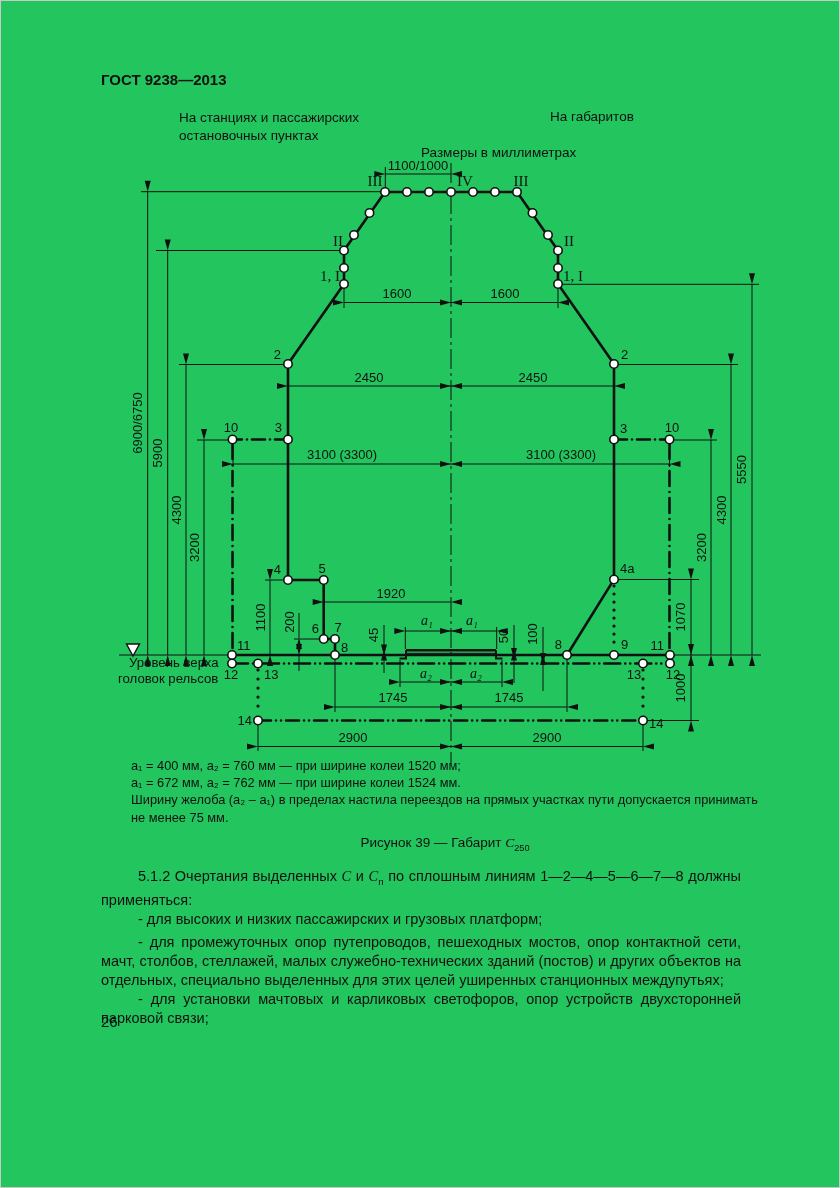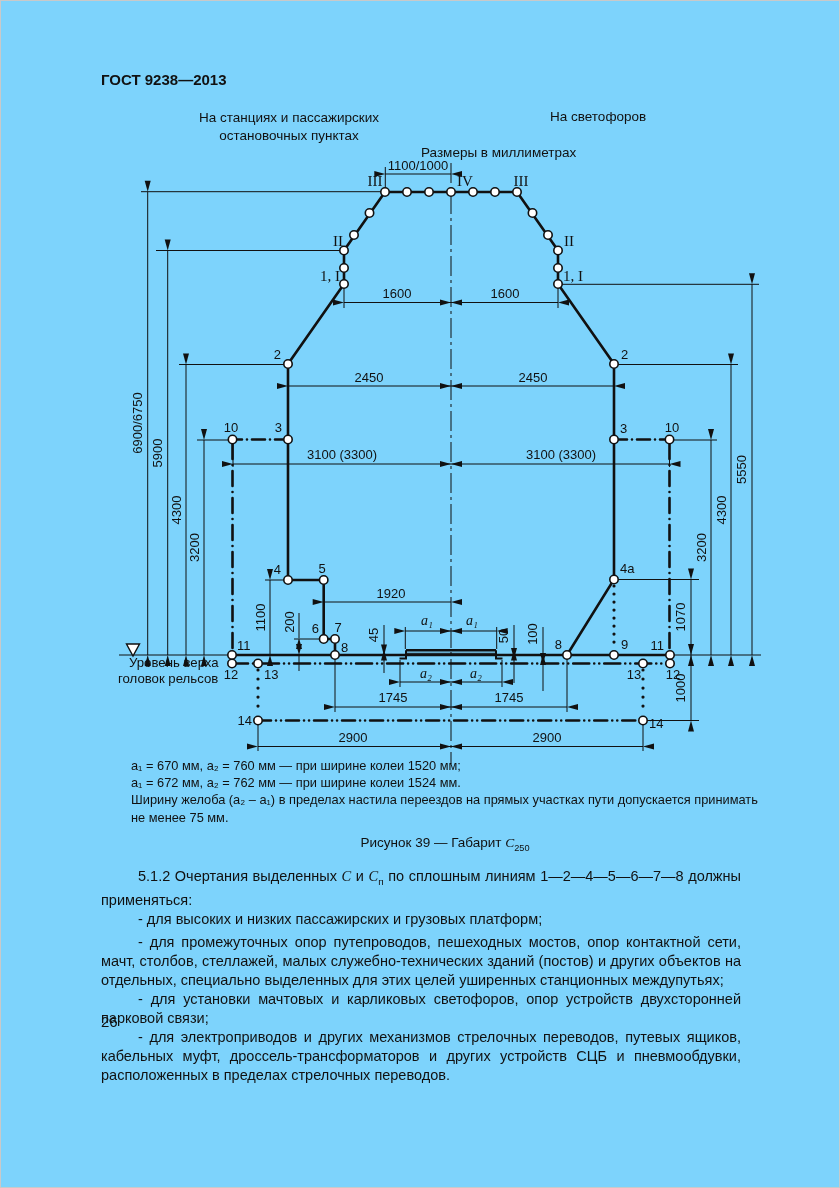--- a/index.html
+++ b/index.html
@@ -1,20 +1,20 @@
 <!DOCTYPE html>
 <html><head>
 <meta charset="utf-8">
 <style>
   html,body{margin:0;padding:0;background:#e8e8e8;}
-  .page{position:relative;width:840px;height:1188px;background:#7dd3fc;border:1px solid #c9c9c9;
+  .page{position:relative;width:840px;height:1188px;background:#22c55e;border:1px solid #c9c9c9;
         box-sizing:border-box;font-family:"Liberation Sans",sans-serif;color:#111;overflow:hidden;}
   .abs{position:absolute;}
   .doc-header{left:100px;top:70px;font-size:15px;font-weight:bold;}
-  .col-left{left:178px;top:108px;width:220px;text-align:center;font-size:13.5px;line-height:18px;}
+  .col-left{left:178px;top:108px;width:220px;text-align:left;font-size:13.5px;line-height:18px;}
   .col-right{left:549px;top:108px;font-size:13.5px;}
   .units{left:420px;top:144px;width:341px;text-align:left;font-size:13.5px;}
   .notes{left:130px;top:756px;width:632px;font-size:12.8px;line-height:17.2px;}
   .notes p{margin:0;}
   .notes p.gap{margin-top:3px;}
   .caption{left:100px;top:834px;width:688px;text-align:center;font-size:13.5px;}
   .bodytext{left:100px;top:866px;width:640px;font-size:14.5px;line-height:19px;text-align:justify;}
   .bodytext p{margin:0;text-indent:37px;}
   .bodytext p.gap{margin-top:4px;}
   .pagenum{left:100px;top:1012px;font-size:15px;}
@@ -39,21 +39,21 @@
 <body>
 
 <div class="page">
 
   <div class="abs doc-header">ГОСТ 9238—2013</div>
 
   <div class="abs col-left">
     <div>На станциях и пассажирских</div>
     <div>остановочных пунктах</div>
   </div>
-  <div class="abs col-right">На светофоров</div>
+  <div class="abs col-right">На габаритов</div>
   <div class="abs units">Размеры в миллиметрах</div>
 
   <svg width="840" height="1188" viewBox="0 0 840 1188">
     <defs>
       <marker id="arr" viewBox="0 0 12 8" refX="1" refY="4" markerWidth="13" markerHeight="8" orient="auto-start-reverse">
           <path d="M1,4 L12,1 L12,7 Z" fill="#111"></path>
         </marker>
     </defs>
 
     <path class="cl" d="M450,162 L450,763"></path>
@@ -264,29 +264,28 @@
       <text class="dim" x="704.5" y="546.5" text-anchor="middle" transform="rotate(-90 704.5 546.5)">3200</text>
       <text class="dim" x="724.5" y="509" text-anchor="middle" transform="rotate(-90 724.5 509)">4300</text>
       <text class="dim" x="745" y="468.5" text-anchor="middle" transform="rotate(-90 745 468.5)">5550</text>
     </g>
 
     <text class="lbl" x="128" y="666">Уровень верха</text>
     <text class="lbl" x="117" y="682">головок рельсов</text>
   </svg>
 
   <div class="abs notes">
-    <p>a₁ = 670 мм, a₂ = 760 мм — при ширине колеи 1520 мм;</p>
+    <p>a₁ = 400 мм, a₂ = 760 мм — при ширине колеи 1520 мм;</p>
     <p>a₁ = 672 мм, a₂ = 762 мм — при ширине колеи 1524 мм.</p>
     <p>Ширину желоба (a₂ – a₁) в пределах настила переездов на прямых участках пути допускается принимать не менее 75 мм.</p>
   </div>
 
   <div class="abs caption"><span>Рисунок 39 — Габарит </span><i>С</i><sub>250</sub></div>
 
   <div class="abs bodytext">
     <p><span>5.1.2  Очертания выделенных </span><i>С</i><span> и </span><i>С</i><sub>п</sub><span> по сплошным линиям 1—2—4—5—6—7—8 должны применяться:</span></p>
     <p>- для высоких и низких пассажирских и грузовых платформ;</p>
     <p class="gap">- для промежуточных опор путепроводов, пешеходных мостов, опор контактной сети, мачт, столбов, стеллажей, малых служебно-технических зданий (постов) и других объектов на отдельных, специально выделенных для этих целей уширенных станционных междупутьях;</p>
     <p>- для установки мачтовых и карликовых светофоров, опор устройств двухсторонней парковой связи;</p>
-    <p>- для электроприводов и других механизмов стрелочных переводов, путевых ящиков, кабельных муфт, дроссель-трансформаторов и других устройств СЦБ и пневмообдувки, расположенных в пределах стрелочных переводов.</p>
   </div>
 
   <div class="abs pagenum">26</div>
 </div>
 
 </body></html>

